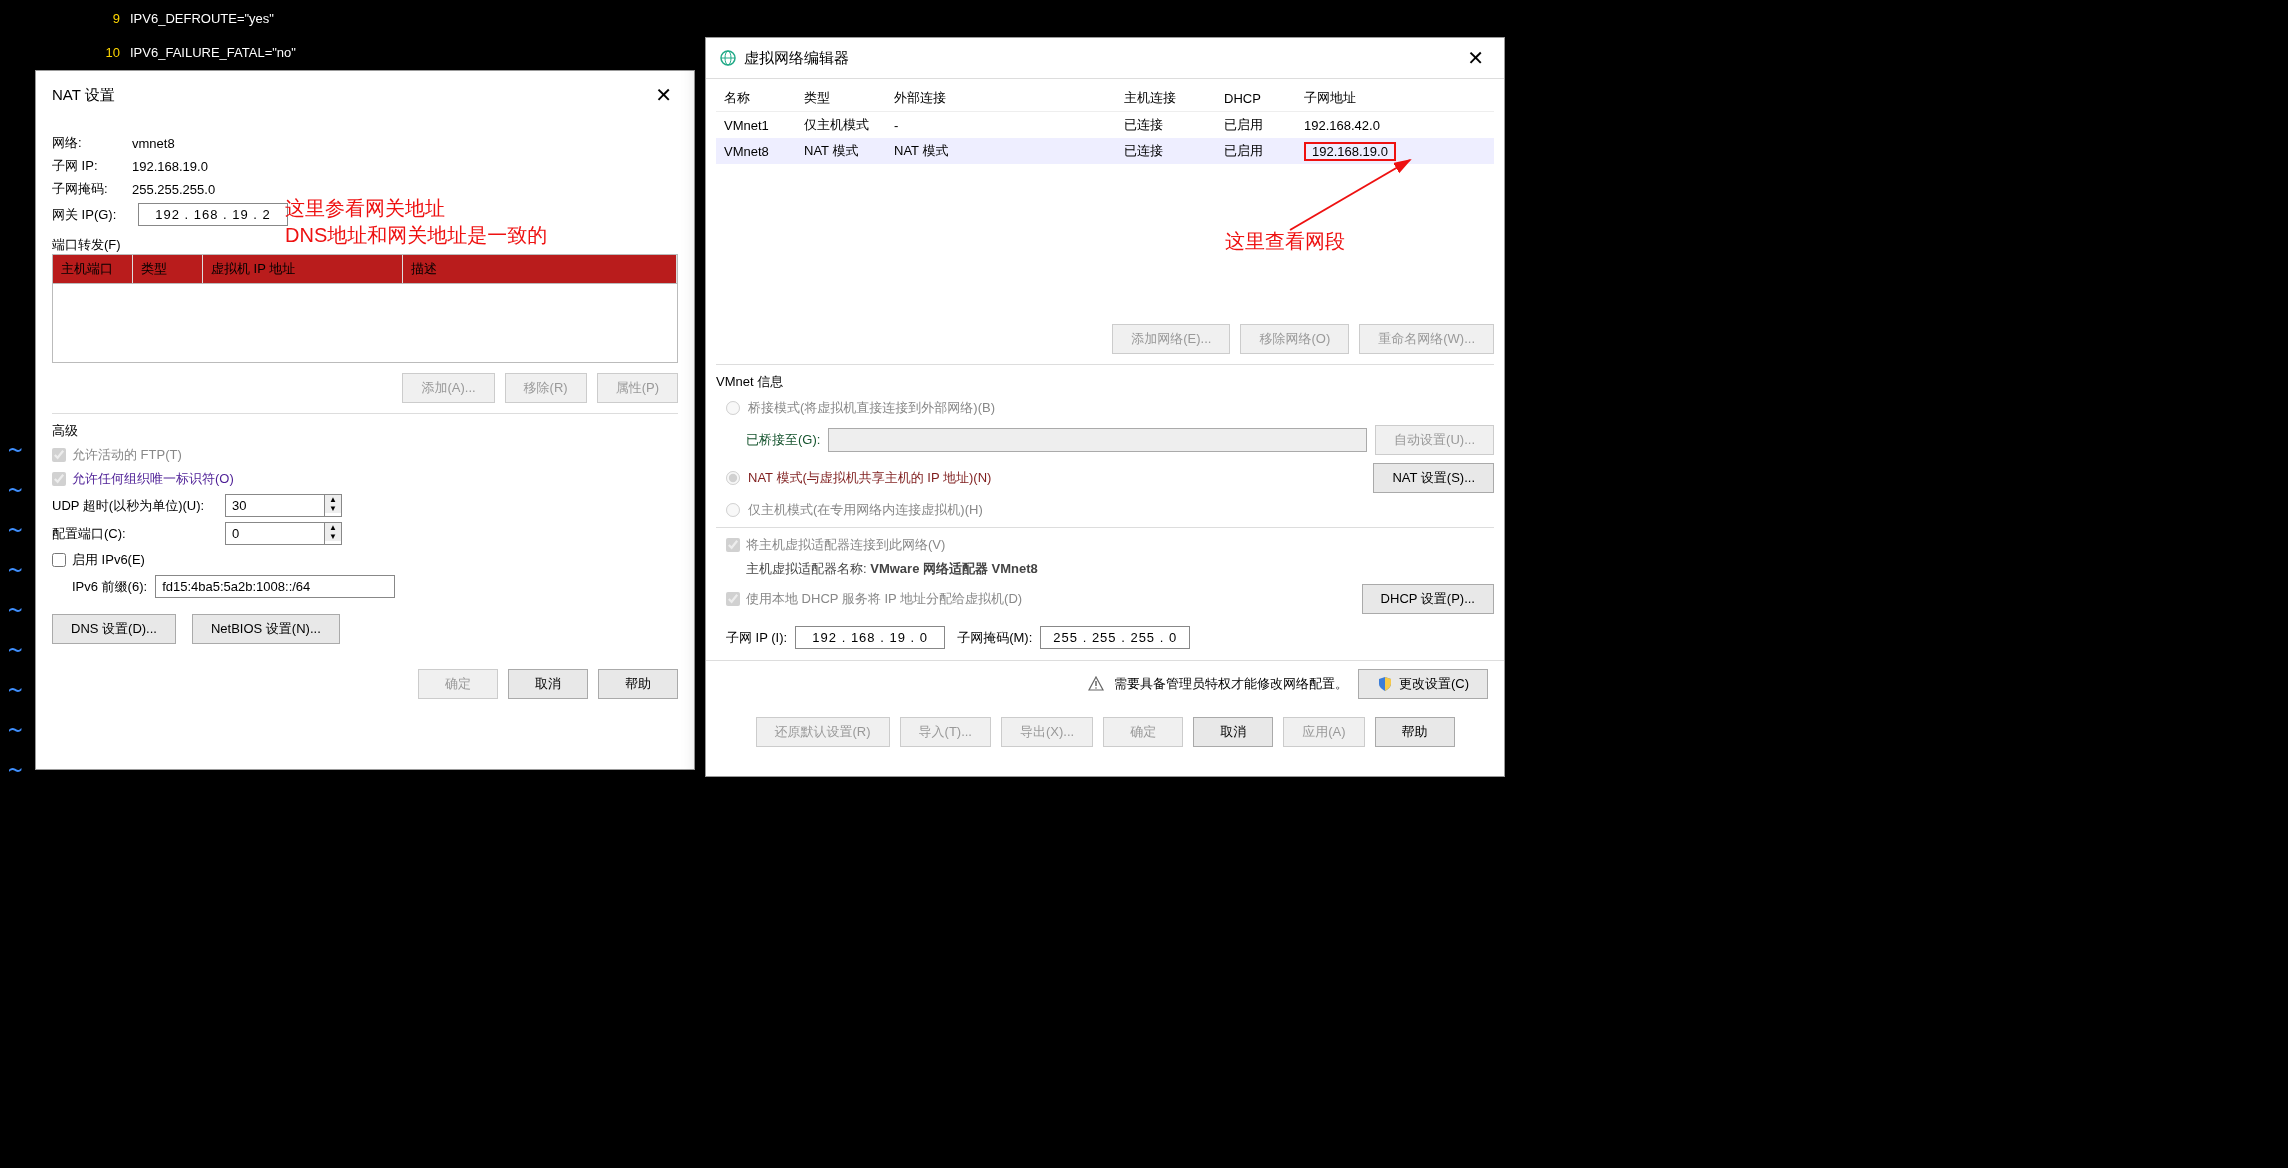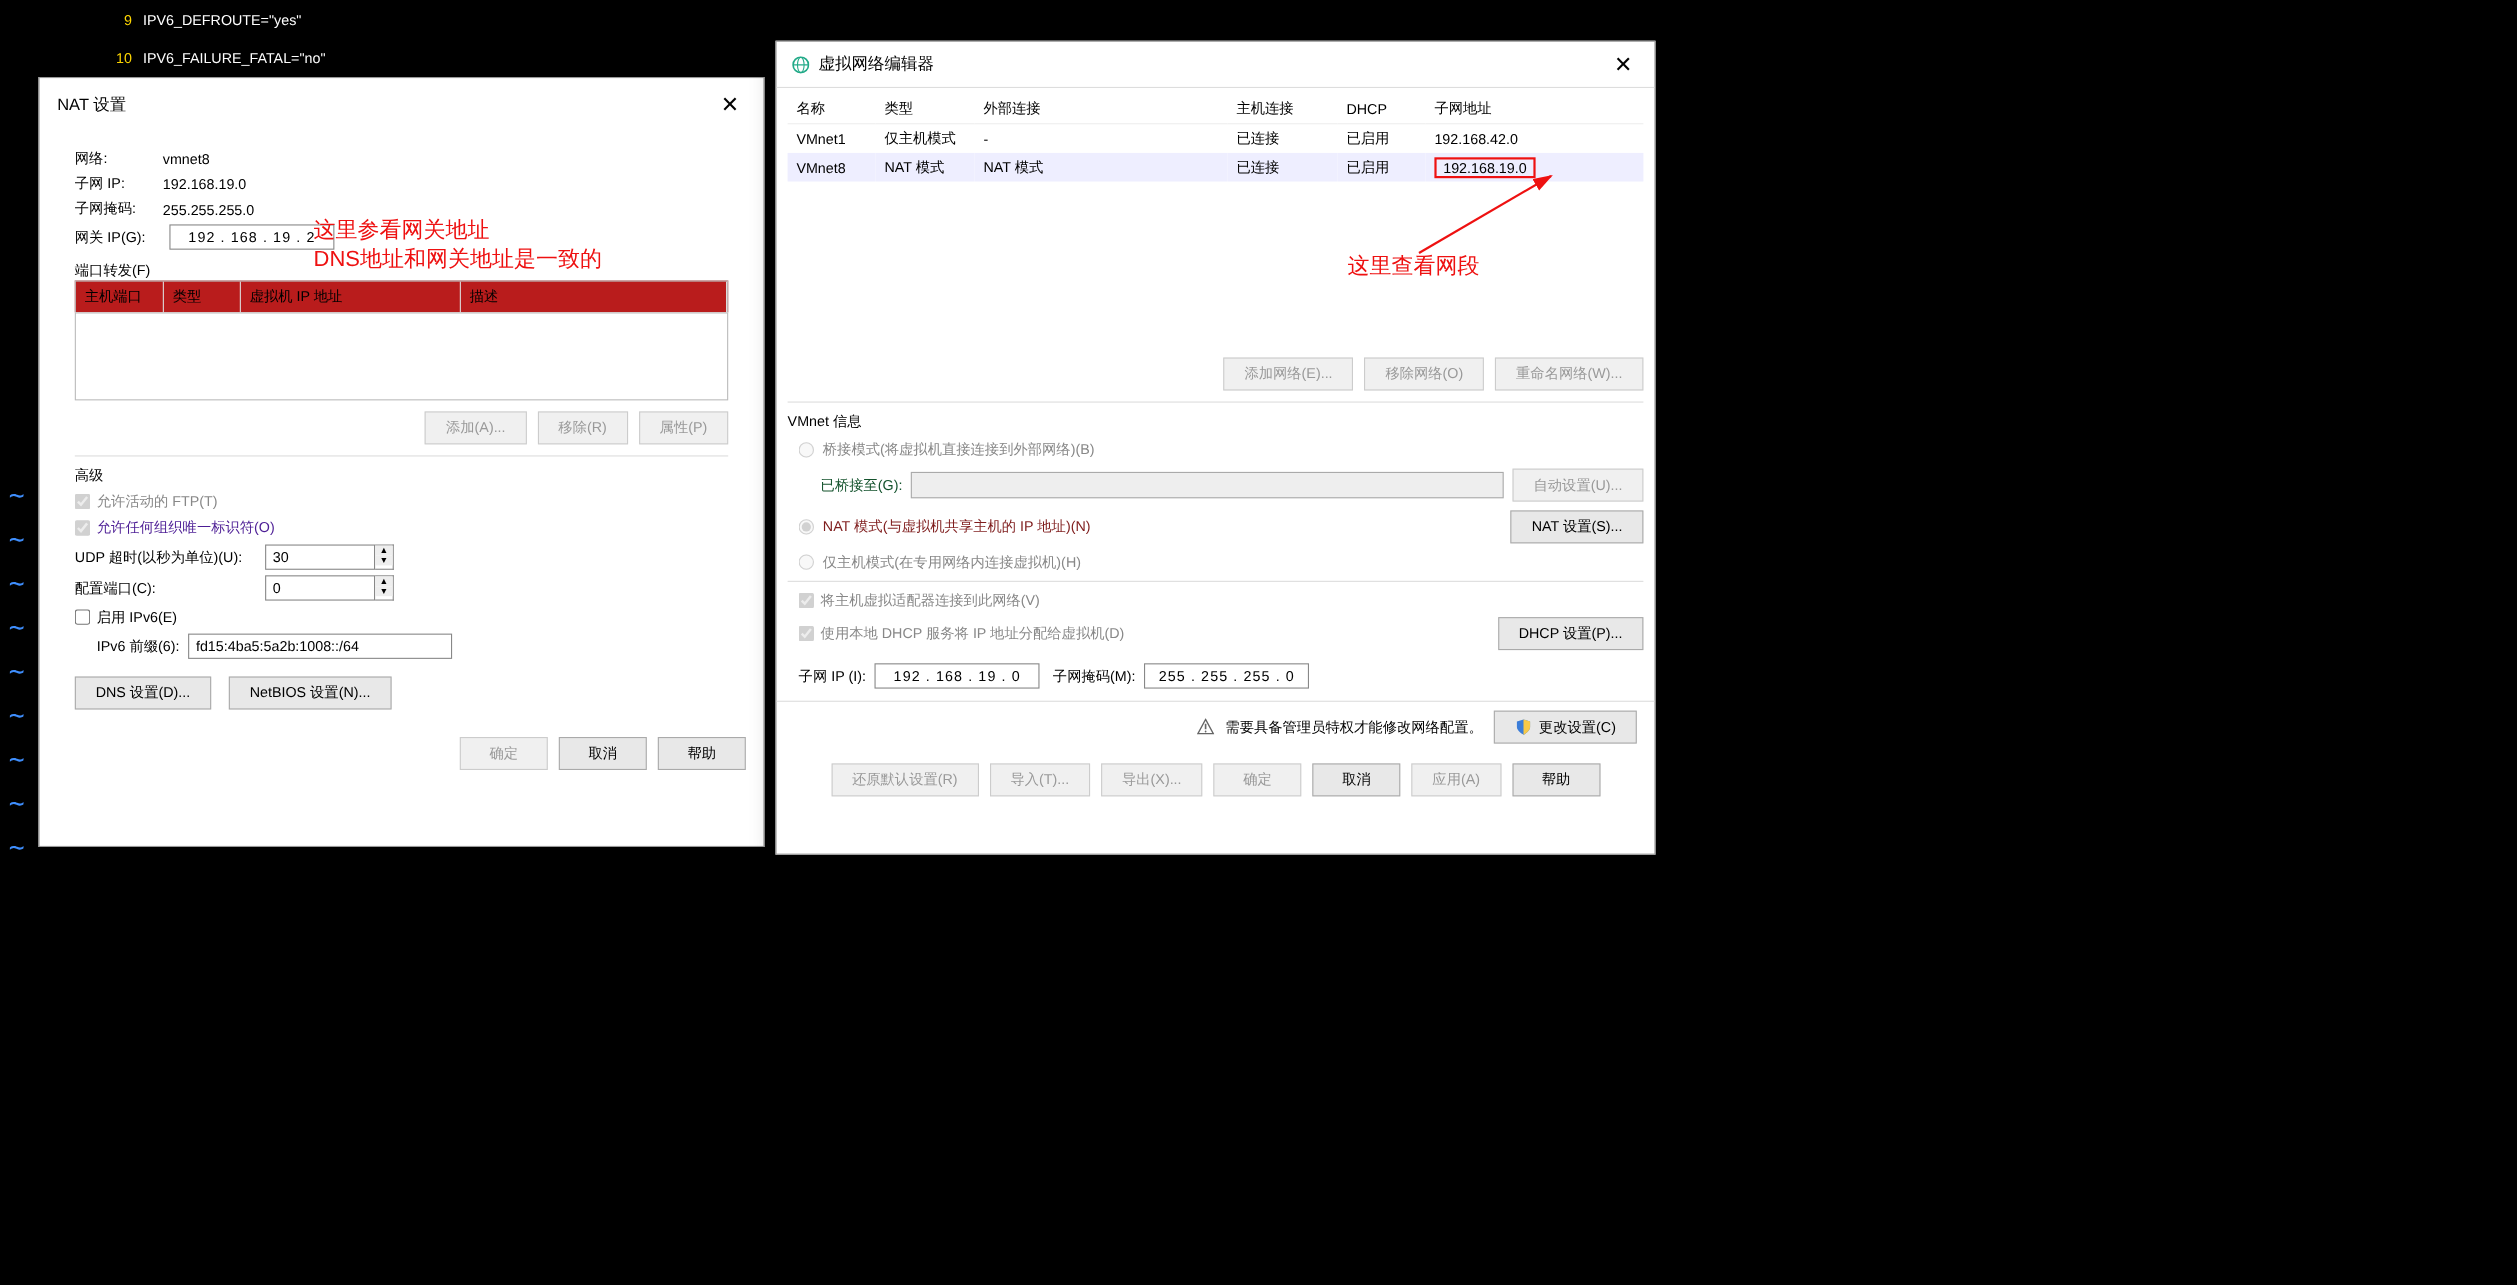--- a/index.html
+++ b/index.html
@@ -9,21 +9,21 @@
 .terminal .num{color:#ffd700;display:inline-block;width:40px;text-align:right;margin-right:10px}
 .tilde{position:absolute;left:8px;color:#4090ff;font-family:Consolas,monospace;font-size:24px;line-height:40px}
 .dialog{position:absolute;background:#fff;border:1px solid #999;box-shadow:0 4px 20px rgba(0,0,0,.4)}
 .dlg1{left:35px;top:70px;width:660px;height:700px}
 .dlg2{left:705px;top:37px;width:800px;height:740px}
 .title-bar{display:flex;align-items:center;padding:8px 14px;border-bottom:1px solid #ddd}
 .title-bar.plain{border-bottom:none;padding:12px 16px;font-size:16px}
 .title-bar .ttl{flex:1;font-size:15px}
 .close-x{font-size:20px;cursor:pointer;padding:0 6px}
 .globe-ico{width:16px;height:16px;margin-right:8px;display:inline-block}
-.body{padding:10px 32px}
+.body{padding:10px 16px}
 .row{display:flex;align-items:center;margin:5px 0;gap:8px}
 .lbl{min-width:72px}
 .ipbox{border:1px solid #888;background:#fff;padding:3px 6px;font-family:Arial;letter-spacing:1px;min-width:150px;text-align:center}
 .tbl-hdr{display:flex;background:#b91c1c;border:1px solid #bbb;border-bottom:none}
 .tbl-hdr>div,.tbl-row>div{padding:5px 8px;border-right:1px solid #ddd}
 .tbl-body{border:1px solid #bbb;height:80px;background:#fff}
 .btn{background:#e8e8e8;border:1px solid #aaa;padding:5px 18px;cursor:pointer;min-width:80px;text-align:center}
 .btn.disabled{color:#999;background:#f0f0f0;border-color:#ccc}
 .btn-row{display:flex;gap:10px;justify-content:flex-end;margin:10px 0}
 .chk{display:flex;align-items:center;gap:6px;margin:6px 0}
@@ -216,20 +216,21 @@
       </div>
     <div class="radio-row" style="margin-left:10px">
         <input type="radio" disabled="" style="">
         <span style="color:#888">仅主机模式(在专用网络内连接虚拟机)(H)</span>
       </div>
     <hr class="section-hr">
     <div class="chk" style="margin-left:10px">
         <input type="checkbox" checked="" disabled="" style="">
         <span style="color:#888">将主机虚拟适配器连接到此网络(V)</span>
       </div>
+    <div style="margin-left:30px;color:#444"><span>主机虚拟适配器名称: </span><b>VMware 网络适配器 VMnet8</b></div>
     <div class="chk" style="margin-left:10px">
         <input type="checkbox" checked="" disabled="" style="">
         <span style="color:#888">使用本地 DHCP 服务将 IP 地址分配给虚拟机(D)</span>
         <span style="flex:1"></span>
         <span class="btn">DHCP 设置(P)...</span>
       </div>
     <div class="row" style="margin-left:10px;margin-top:12px">
       <span>子网 IP (I):</span>
       <span class="ipbox">192 . 168 .  19  .  0</span>
       <span style="margin-left:4px">子网掩码(M):</span>

